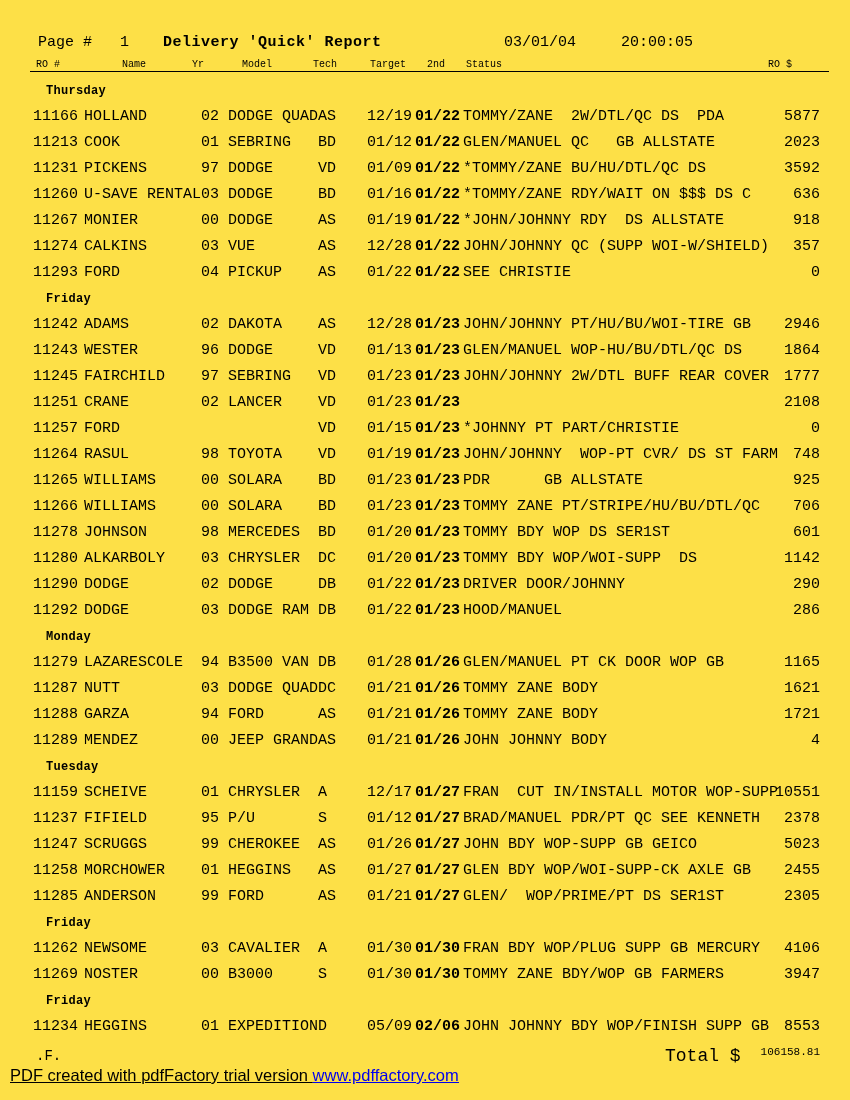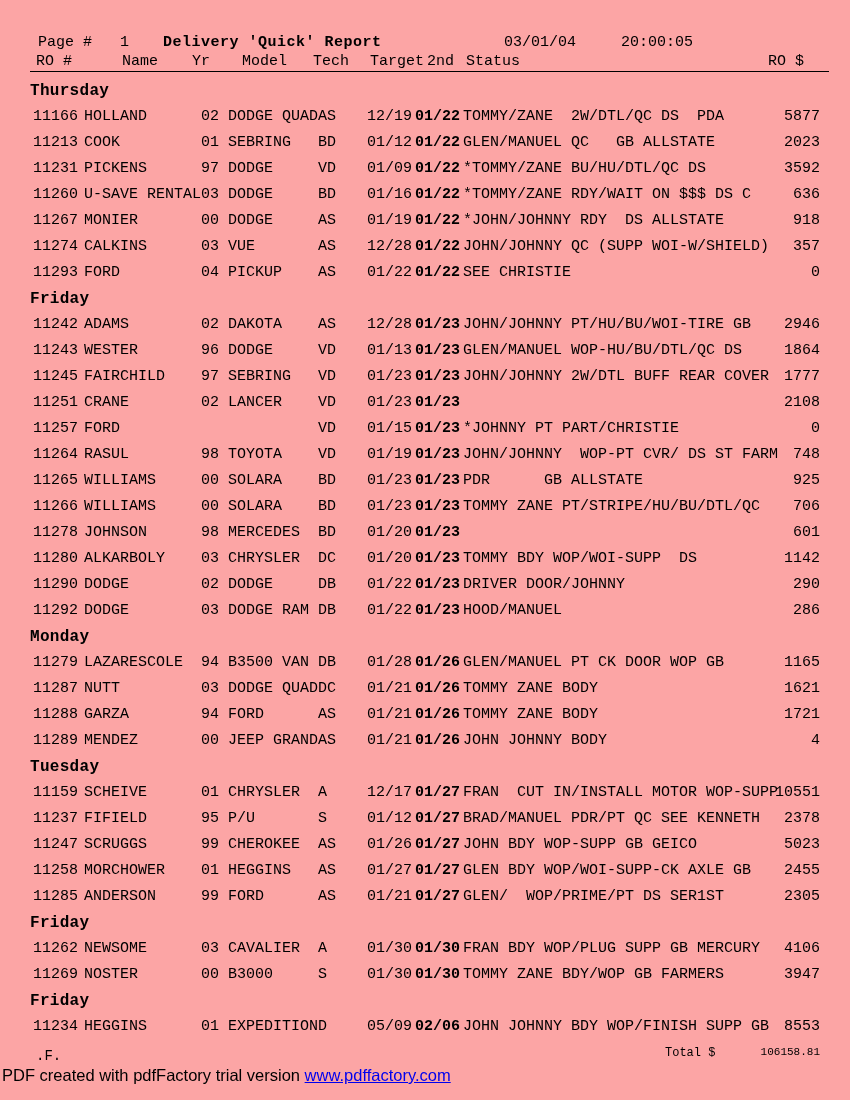--- a/index.html
+++ b/index.html
@@ -1,76 +1,78 @@
 <!DOCTYPE html>
 <html><head>
 <meta charset="utf-8">
 <style>
   html, body { margin: 0; padding: 0; background: #e8e8e8; }
   .page {
     position: relative;
     width: 850px; height: 1100px;
-    background: #fca5a5;
+    background: #fde047;
     color: #000000;
     font-family: "Liberation Mono", "DejaVu Sans Mono", monospace;
     overflow: hidden;
   }
   
   .page-header { position: absolute; top: 30px; left: 0; width: 100%; height: 22px; }
   .page-header span { position: absolute; bottom: 1px; font-size: 15px; white-space: pre; }
   .ph-label  { left: 38px; }
   .ph-num    { left: 120px; }
   .ph-title  { left: 163px; font-size: 18px; font-weight: bold; letter-spacing: 0.5px; }
   .ph-date   { left: 504px; }
   .ph-time   { left: 621px; }
   
   .col-header {
     position: absolute; top: 54px; left: 30px; width: 799px; height: 17px;
     border-bottom: 1.5px solid #000;
   }
-  .col-header span { position: absolute; bottom: 1px; font-size: 15px; white-space: pre; }
+  .col-header span { position: absolute; bottom: 1px; font-size: 10px; white-space: pre; }
   .ch-ro     { left: 6px; }
   .ch-name   { left: 92px; }
   .ch-yr     { left: 162px; }
   .ch-model  { left: 212px; }
   .ch-tech   { left: 283px; }
   .ch-target { left: 340px; }
   .ch-second { left: 397px; }
   .ch-status { left: 436px; }
   .ch-amount { left: 738px; }
   
   .report-body { position: absolute; top: 78px; left: 0; width: 850px; }
   .day-heading {
     height: 26px; line-height: 26px;
     padding-left: 30px;
-    font-weight: bold; font-size: 16px;
+    font-weight: bold; font-size: 12px;
     letter-spacing: 0.3px;
+    margin-left: 16px;
   }
   .row { position: relative; height: 26px; }
   .row span {
     position: absolute; top: 0; line-height: 26px;
     font-size: 15px; white-space: pre;
   }
   .c-ro     { left: 33px; }
   .c-name   { left: 84px; }
   .c-yr     { left: 201px; }
   .c-model  { left: 228px; }
   .c-tech   { left: 318px; }
   .c-target { left: 367px; }
   .c-second { left: 415px; font-weight: bold; }
   .c-status { left: 463px; }
   .c-amount { left: 720px; width: 100px; text-align: right; }
   
   .footer-note  { position: absolute; left: 36px; top: 1048px; font-size: 14px; }
-  .footer-total-label { position: absolute; left: 665px; top: 1046px; font-size: 12px; }
+  .footer-total-label { position: absolute; left: 665px; top: 1046px; font-size: 18px; }
   .footer-total-value { position: absolute; left: 720px; top: 1046px; width: 100px; text-align: right; font-size: 11px; }
   .pdf-line {
-    position: absolute; left: 2px; top: 1066px;
+    position: absolute; left: 10px; top: 1066px;
     font-family: "Liberation Sans", sans-serif;
     font-size: 16.5px;
+    text-decoration: underline;
   }
   .pdf-link { color: #0000EE; text-decoration: underline; cursor: pointer; }
 </style>
 </head>
 <body>
 
 <div class="page">
 
   <div class="page-header">
     <span class="ph-label">Page #</span>
@@ -260,20 +262,21 @@
       <span class="c-amount">706</span>
     </div>
       <div class="row">
       <span class="c-ro">11278</span>
       <span class="c-name">JOHNSON</span>
       <span class="c-yr">98</span>
       <span class="c-model">MERCEDES</span>
       <span class="c-tech">BD</span>
       <span class="c-target">01/20</span>
       <span class="c-second">01/23</span>
+      <span class="c-status">TOMMY BDY WOP DS SER1ST</span>
       <span class="c-amount">601</span>
     </div>
       <div class="row">
       <span class="c-ro">11280</span>
       <span class="c-name">ALKARBOLY</span>
       <span class="c-yr">03</span>
       <span class="c-model">CHRYSLER</span>
       <span class="c-tech">DC</span>
       <span class="c-target">01/20</span>
       <span class="c-second">01/23</span>

